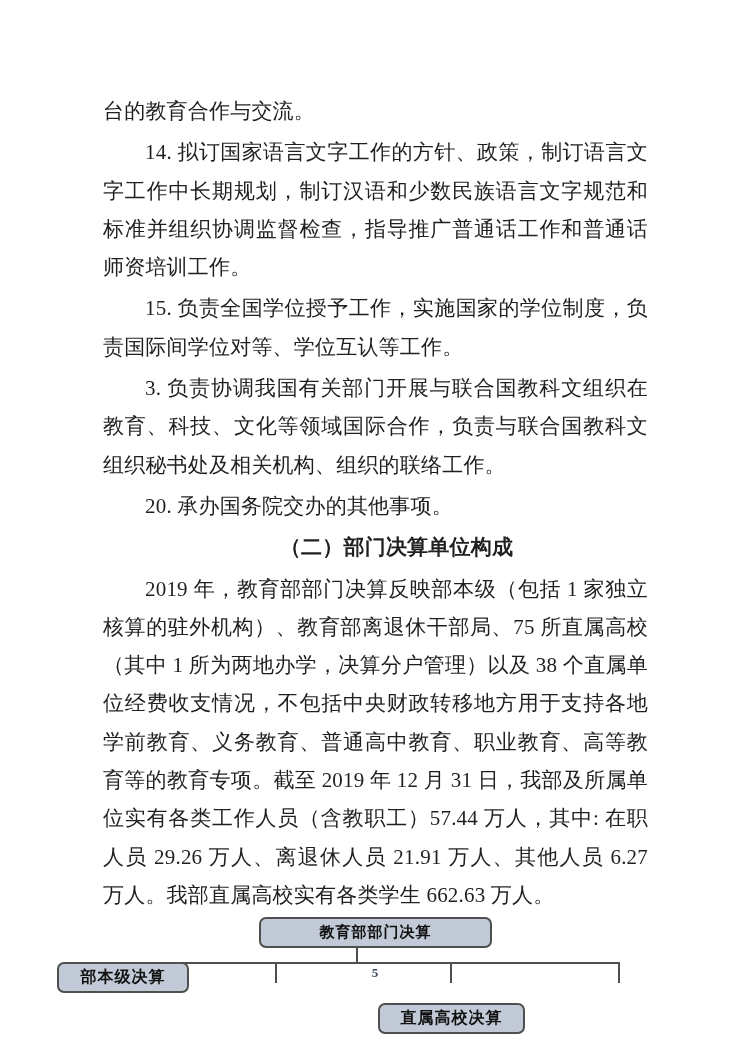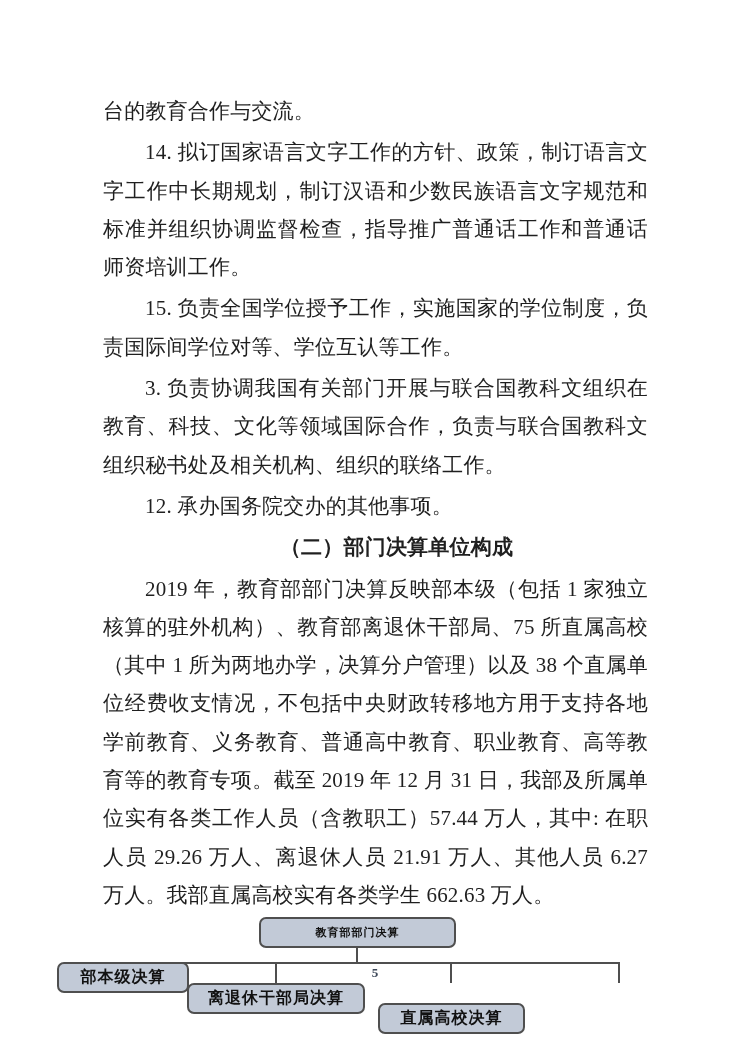--- a/index.html
+++ b/index.html
@@ -55,21 +55,21 @@
     border: 2px solid var(--box-border, #4f4f4f);
     border-radius: 7px;
     display: flex;
     align-items: center;
     justify-content: center;
     font-size: 16px;
     font-weight: bold;
     color: #111111;
     letter-spacing: 1px;
   }
-  .obox.root    { left: 259px; top: 917px; width: 197px; font-size: 11px; }
+  .obox.root    { left: 259px; top: 917px; width: 233px; font-size: 15px; }
   .obox.child-0 { left: 57px;  top: 962px; width: 132px; }
   .obox.child-1 { left: 187px; top: 983px; width: 178px; }
   .obox.child-2 { left: 378px; top: 983px; width: 147px; margin-top: 20px; }
   .obox.child-3 { left: 536px; top: 983px; width: 164px; }
   .cline {
     position: absolute;
     background: var(--line-color, #4f4f4f);
   }
   .cline.v-root  { left: 356px; top: 948px; width: 2px; height: 15px; }
   .cline.h-main  { left: 120px; top: 962px; width: 500px; height: 2px; }
@@ -89,32 +89,31 @@
   }
 </style>
 </head>
 <body>
 
 <div class="text-block">
   <p class="para no-indent">台的教育合作与交流。</p>
   <p class="para">14. 拟订国家语言文字工作的方针、政策，制订语言文字工作中长期规划，制订汉语和少数民族语言文字规范和标准并组织协调监督检查，指导推广普通话工作和普通话师资培训工作。</p>
   <p class="para">15. 负责全国学位授予工作，实施国家的学位制度，负责国际间学位对等、学位互认等工作。</p>
   <p class="para">3. 负责协调我国有关部门开展与联合国教科文组织在教育、科技、文化等领域国际合作，负责与联合国教科文组织秘书处及相关机构、组织的联络工作。</p>
-  <p class="para">12. 承办国务院交办的其他事项。</p>
+  <p class="para">20. 承办国务院交办的其他事项。</p>
   <p class="para heading">（二）部门决算单位构成</p>
   <p class="para">2019 年，教育部部门决算反映部本级（包括 1 家独立核算的驻外机构）、教育部离退休干部局、75 所直属高校（其中 1 所为两地办学，决算分户管理）以及 38 个直属单位经费收支情况，不包括中央财政转移地方用于支持各地学前教育、义务教育、普通高中教育、职业教育、高等教育等的教育专项。截至 2019 年 12 月 31 日，我部及所属单位实有各类工作人员（含教职工）57.44 万人，其中: 在职人员 29.26 万人、离退休人员 21.91 万人、其他人员 6.27 万人。我部直属高校实有各类学生 662.63 万人。</p>
 </div>
 
 <div class="org-chart">
   <div class="cline v-root"></div>
   <div class="cline h-main"></div>
   <div class="cline v-stub0"></div>
   <div class="cline v-stub1"></div>
   <div class="cline v-stub2"></div>
   <div class="cline v-stub3"></div>
 
   <div class="obox root">教育部部门决算</div>
   <div class="obox child-0">部本级决算</div>
-  <div class="obox child-1">离退休干部局决算</div>
   <div class="obox child-2">直属高校决算</div>
 </div>
 
 <div class="page-number">5</div>
 
 </body></html>

